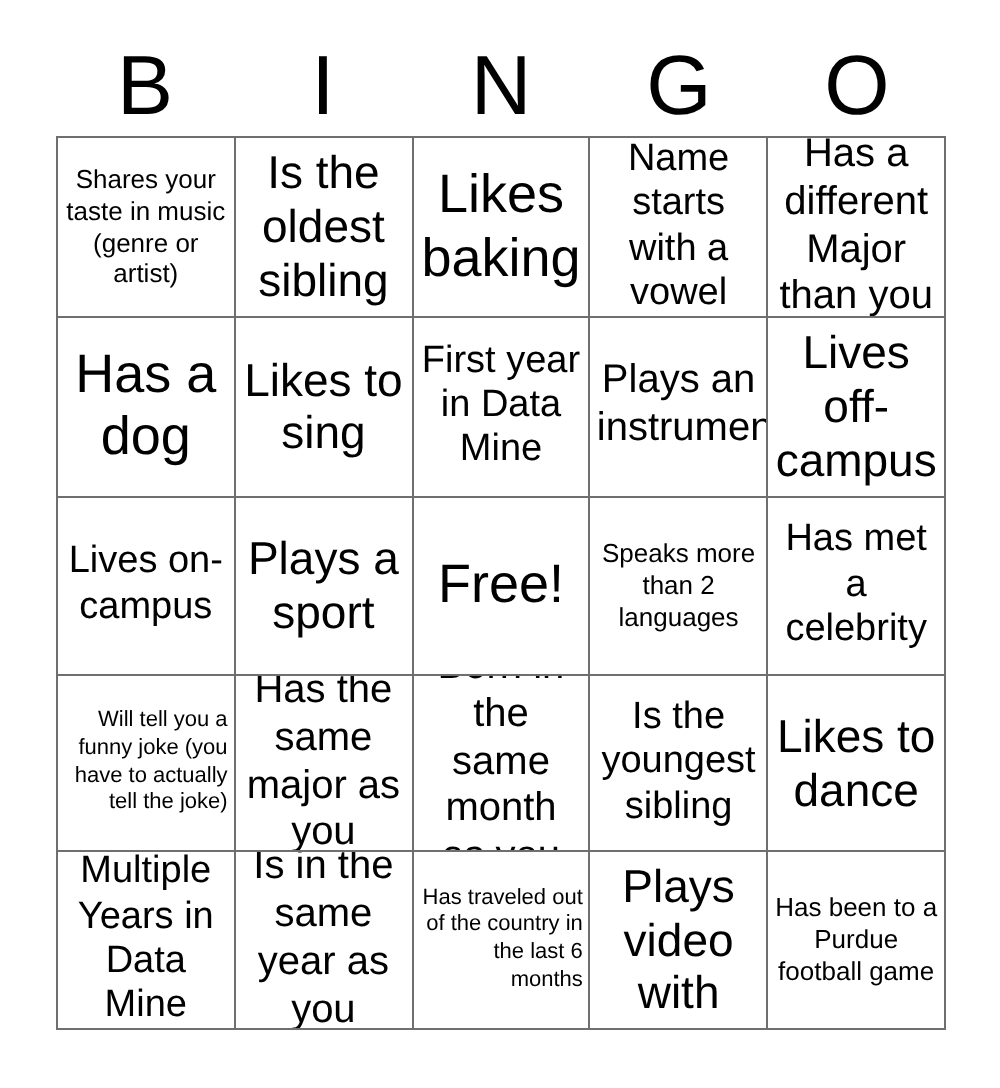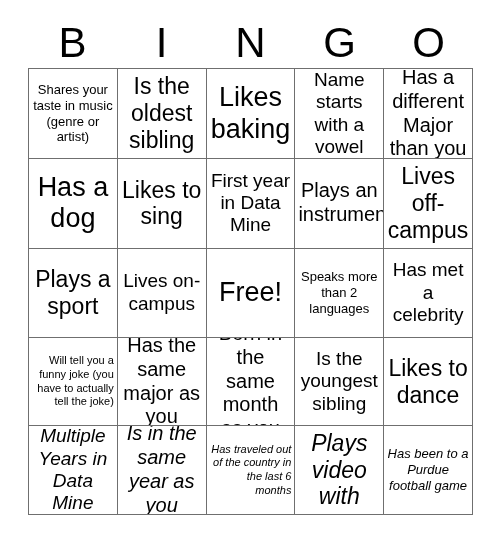--- a/index.html
+++ b/index.html
@@ -61,21 +61,21 @@
   }
   .bingo-row {
     display: flex;
     flex-direction: row;
     width: 100%;
   }
   .bingo-row.r0 { height: 90px; }
   .bingo-row.r1 { height: 90px; }
   .bingo-row.r2 { height: 90px; }
   .bingo-row.r3 { height: 88px; }
-  .bingo-row.r4 { height: 89px; font-style: italic; }
+  .bingo-row.r4 { height: 89px; }
 
   .bingo-cell {
     flex: 1 1 0;
     box-sizing: border-box;
     border-right: 1px solid #6f6f6f;
     border-bottom: 1px solid #6f6f6f;
     display: flex;
     align-items: center;
     justify-content: center;
     text-align: center;
@@ -141,25 +141,25 @@
           <span class="cell-text">First year in Data Mine</span>
         </div>
         <div class="bingo-cell sz-md">
           <span class="cell-text">Plays an instrument</span>
         </div>
         <div class="bingo-cell sz-xl">
           <span class="cell-text">Lives off-campus</span>
         </div>
       </div>
       <div class="bingo-row r2">
+        <div class="bingo-cell sz-lg">
+          <span class="cell-text">Lives on-campus</span>
+        </div>
         <div class="bingo-cell sz-xl">
           <span class="cell-text">Plays a sport</span>
-        </div>
-        <div class="bingo-cell sz-lg">
-          <span class="cell-text">Lives on-campus</span>
         </div>
         <div class="bingo-cell sz-xxl">
           <span class="cell-text">Free!</span>
         </div>
         <div class="bingo-cell sz-sm">
           <span class="cell-text">Speaks more than 2 languages</span>
         </div>
         <div class="bingo-cell sz-lg">
           <span class="cell-text">Has met a celebrity</span>
         </div>

